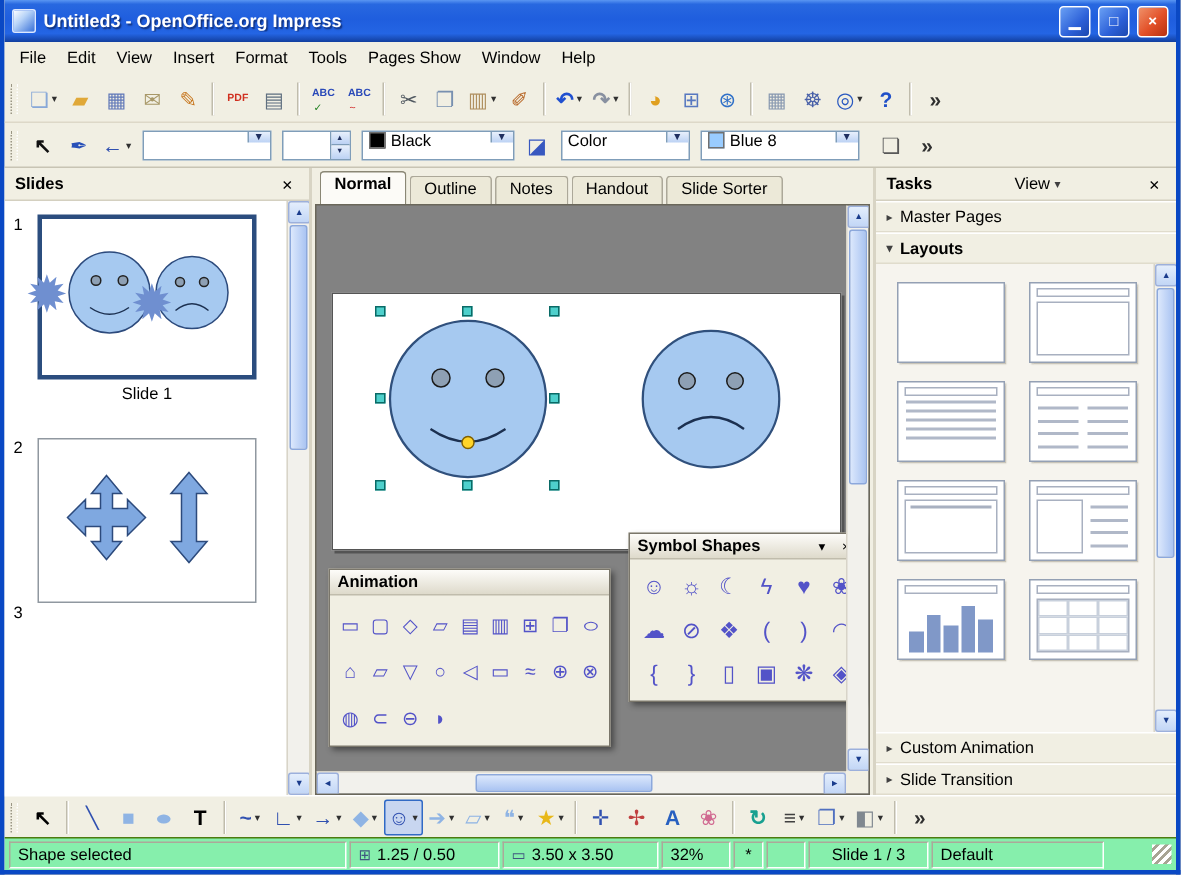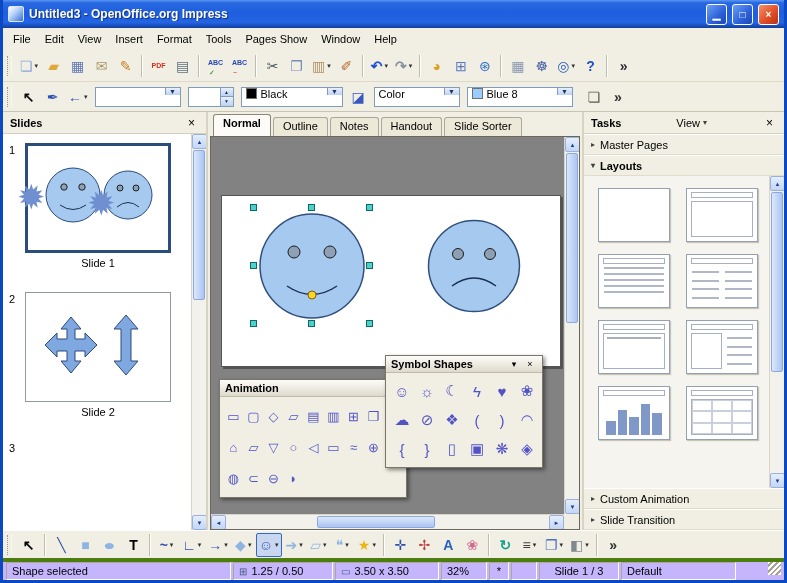--- a/index.html
+++ b/index.html
@@ -85,21 +85,21 @@
     font-weight:bold;padding:0 5px;border-bottom:1px solid #c0bcac;font-size:11px;gap:2px}
   .pt-spacer{flex:1}
   .ptbtn{width:14px;height:14px;display:flex;align-items:center;justify-content:center;font-size:9px;font-weight:normal}
   .shape-grid{display:grid;padding:4px;gap:1px}
   #symbol-grid{grid-template-columns:repeat(6,24px);grid-auto-rows:28px}
   #flowchart-grid{grid-template-columns:repeat(9,19px);grid-auto-rows:30px}
   .shape-cell{display:flex;align-items:center;justify-content:center;color:#5353c8}
   #symbol-grid .shape-cell{font-size:15px}
   #flowchart-grid .shape-cell{font-size:13px}
   .shape-cell .w{display:inline-block;transform:scaleX(1.6)}
-  #symbol-palette{left:174px;top:218px;width:158px}
+  #symbol-palette{left:208px;top:218px;width:158px}
   #flowchart-palette{left:8px;top:242px;width:188px}
   
   #tasks-panel{width:202px;flex:0 0 202px;background:#f6f4ee;border-left:2px solid #d8d4c4;display:flex;flex-direction:column}
   .tasks-view{margin-left:auto;font-weight:normal;display:flex;align-items:center;gap:3px}
   .task-section{height:21px;flex:0 0 21px;display:flex;align-items:center;gap:5px;padding:0 7px;
     background:#f1efe3;border-bottom:1px solid #e0dccc;border-top:1px solid #fff}
   .task-section.expanded{font-weight:bold}
   .tri{font-size:8px;color:#404040}
   .layouts-area{flex:1;position:relative;background:#f6f4ee;padding:12px 24px 6px 14px;
     display:grid;grid-template-columns:repeat(2,72px);gap:12px 16px;align-content:start;overflow:hidden}
@@ -112,22 +112,22 @@
   .lt-col{flex:1;display:flex;flex-direction:column;justify-content:space-evenly}
   .lt-bars{flex:1;display:flex;align-items:flex-end;gap:2px;padding:1px 4px}
   .lt-bar{flex:1;background:#8098c8}
   .lt-table{flex:1;display:grid;grid-template-columns:repeat(3,1fr);grid-template-rows:repeat(3,1fr);
     border:1px solid #a8b0c0;margin:1px}
   .lt-cell{border:1px solid #c8d0dc}
   
   #draw-toolbar{height:28px;flex:0 0 28px;background:#f1efe3;border-top:1px solid #fff;display:flex;
     align-items:center;gap:1px;padding:0 4px}
   
-  #status-bar{height:22px;flex:0 0 22px;background:#c4b5fd;border-top:4px solid #4d7c0f;display:flex;
-    align-items:flex-start;gap:2px;padding:0 3px}
+  #status-bar{height:22px;flex:0 0 22px;background:#86efac;border-top:1px solid #4d7c0f;display:flex;
+    align-items:center;gap:2px;padding:0 3px}
   .st-cell{height:18px;border:1px solid;border-color:#aca899 #fff #fff #aca899;display:flex;
     align-items:center;padding:0 5px;gap:4px;white-space:nowrap;overflow:hidden}
   .sticon{font-size:10px;color:#405880}
   [data-name="status-cell-status-text"]{width:225px}
   [data-name="status-cell-position"]{width:100px}
   [data-name="status-cell-size"]{width:104px}
   [data-name="status-cell-zoom"]{width:46px}
   [data-name="status-cell-modified"]{width:20px;justify-content:center}
   [data-name="status-cell-empty"]{width:26px}
   [data-name="status-cell-slide-number"]{width:80px;justify-content:center}
@@ -346,21 +346,20 @@
         <div class="slide-label" data-name="slide-label">Slide 1</div>
         <div class="slide-row" data-name="slide-row">
           <span class="slide-num" data-name="slide-number-label">2</span>
           <div class="slide-thumb" data-name="slide-thumbnail-2">
             <svg width="144" height="108" viewBox="0 0 144 108" data-name="slide-2-preview">
               <path d="M45 24 L55 36 H49 V46 H59 V40 L71 52 L59 64 V58 H49 V68 H55 L45 80 L35 68 H41 V58 H31 V64 L19 52 L31 40 V46 H41 V36 H35 Z" fill="#7fa8e0" stroke="#2c4a7c"></path>
               <path d="M100 22 L112 36 H105 V68 H112 L100 82 L88 68 H95 V36 H88 Z" fill="#7fa8e0" stroke="#2c4a7c"></path>
             </svg>
           </div>
         </div>
-        <div class="slide-label" data-name="slide-label">Slide 2</div>
         <div class="slide-row" data-name="slide-row">
           <span class="slide-num" data-name="slide-number-label">3</span>
           <div class="sl
 ide-thumb" data-name="slide-thumbnail-3">
             <span class="burst" style="left:14px;top:46px" data-name="explosion-shape">✹</span>
             <span class="burst" style="left:84px;top:52px" data-name="explosion-shape">✹</span>
           </div>
         </div>
         <div class="vsb" data-name="slides-scrollbar">
           <div class="sb-btn" data-name="scroll-up-icon">▲</div>

